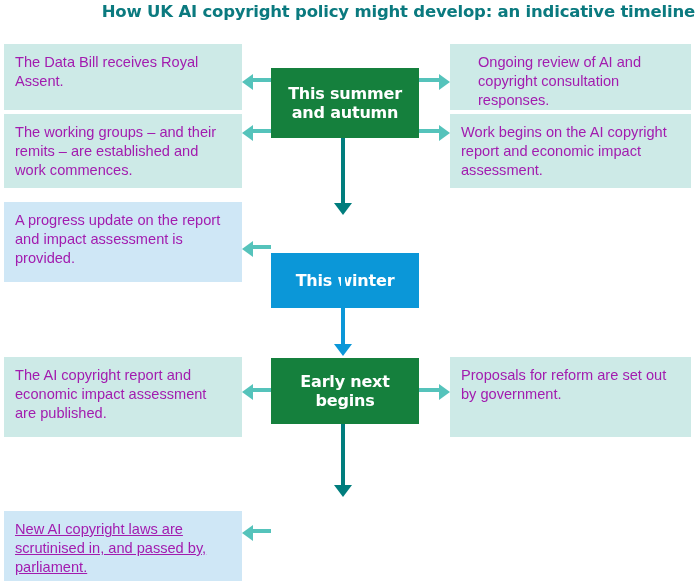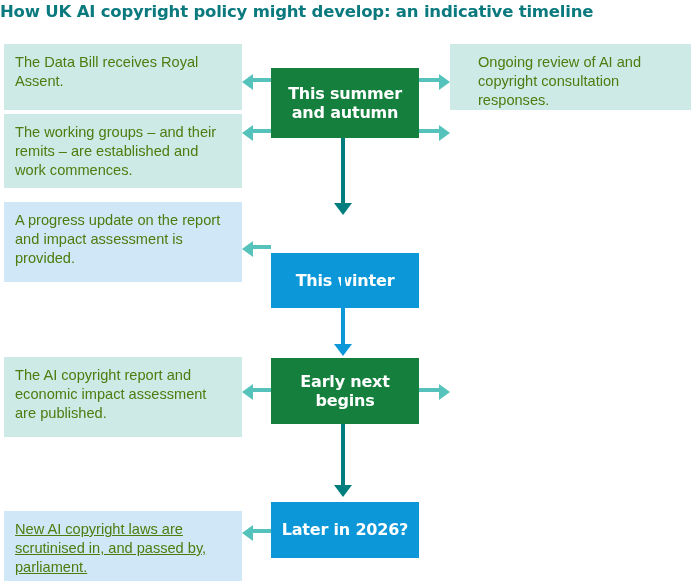--- a/index.html
+++ b/index.html
@@ -16,37 +16,37 @@
   }
   #diagram {
     position: relative;
     width: 695px;
     height: 581px;
   }
   .title {
     position: absolute;
     left: 0;
     top: 2px;
-    width: 572px;
+    width: 695px;
     text-align: right;
     font-size: 16.5px;
     font-weight: bold;
     color: #0b7a7f;
     letter-spacing: -0.2px;
     font-family: "DejaVu Sans", sans-serif;
     white-space: nowrap;
   }
   
   .side-box {
     position: absolute;
     box-sizing: border-box;
     padding: 9px 11px 8px 11px;
     font-size: 14.6px;
     line-height: 1.30;
-    color: #4d7c0f;
+    color: #a21caf;
     font-family: "Liberation Sans", sans-serif;
   }
   .side-box.left  { left: 4px;  width: 238px; }
   .side-box.right { left: 450px; width: 241px; }
   .tint-teal { background: #cdeae7; }
   .tint-blue { background: #cfe7f6; }
 
   
   .node {
     position: absolute;
@@ -114,20 +114,23 @@
   </div>
 
   <div class="side-box left tint-teal" style="top:114px; height:74px;">
     <span>The working groups – and their remits – are established and work commences.</span>
   </div>
 
   <div class="side-box right tint-teal" style="top:44px; height:66px;padding-left:28px;">
     <span>Ongoing review of AI and copyright consultation responses.</span>
   </div>
 
+  <div class="side-box right tint-teal" style="top:114px; height:74px;">
+    <span>Work begins on the AI copyright report and economic impact assessment.</span>
+  </div>
 
   <div class="hconn" style="left:253px; top:78px; width:18px;"></div>
   <div class="hhead left" style="left:242px; top:74px;"></div>
 
   <div class="hconn" style="left:253px; top:129px; width:18px;"></div>
   <div class="hhead left" style="left:242px; top:125px;"></div>
 
   <div class="hconn" style="left:419px; top:78px; width:20px;"></div>
   <div class="hhead right" style="left:439px; top:74px;"></div>
 
@@ -152,20 +155,23 @@
     <span>This winter</span>
   </div>
 
   <div class="vconn blue" style="top:274px; height:72px;"></div>
   <div class="vhead blue" style="top:344px;"></div>
 
   <div class="side-box left tint-teal" style="top:357px; height:80px;">
     <span>The AI copyright report and economic impact assessment are published.</span>
   </div>
 
+  <div class="side-box right tint-teal" style="top:357px; height:80px;">
+    <span>Proposals for reform are set out by government.</span>
+  </div>
 
   <div class="hconn" style="left:253px; top:388px; width:18px;"></div>
   <div class="hhead left" style="left:242px; top:384px;"></div>
 
   <div class="hconn" style="left:419px; top:388px; width:20px;"></div>
   <div class="hhead right" style="left:439px; top:384px;"></div>
 
   <div class="node teal" style="top:358px; height:66px;">
     <span>Early next begins</span>
   </div>
@@ -173,17 +179,14 @@
   <div class="vconn teal" style="top:424px; height:63px;"></div>
   <div class="vhead teal" style="top:485px;"></div>
 
   <div class="side-box left tint-blue" style="top:511px; height:80px;text-decoration:underline;">
     <span>New AI copyright laws are scrutinised in, and passed by, parliament.</span>
   </div>
 
   <div class="hconn" style="left:253px; top:529px; width:18px;"></div>
   <div class="hhead left" style="left:242px; top:525px;"></div>
 
-  <div class="node blue" style="top:502px; height:56px;">
-    <span>Later in 2026?</span>
-  </div>
 
 </div>
 
 </body></html>

